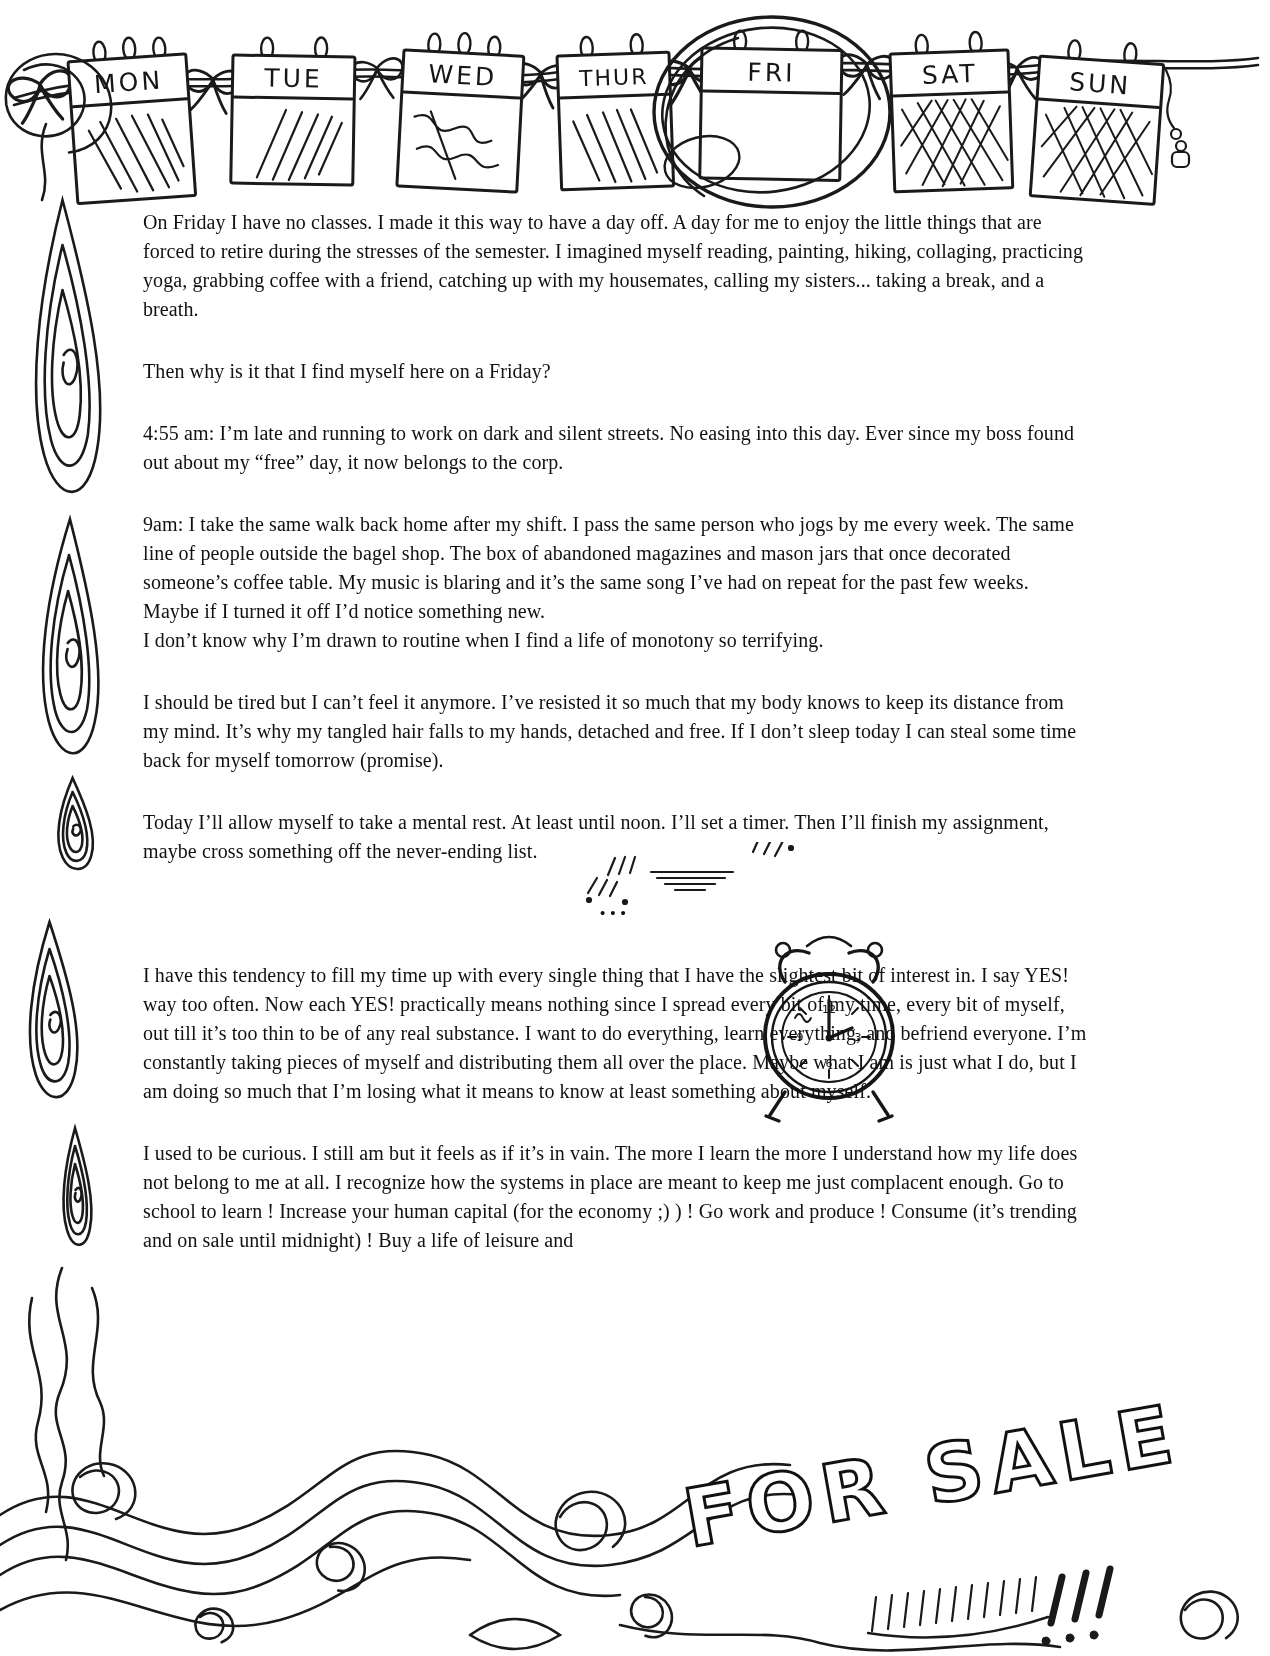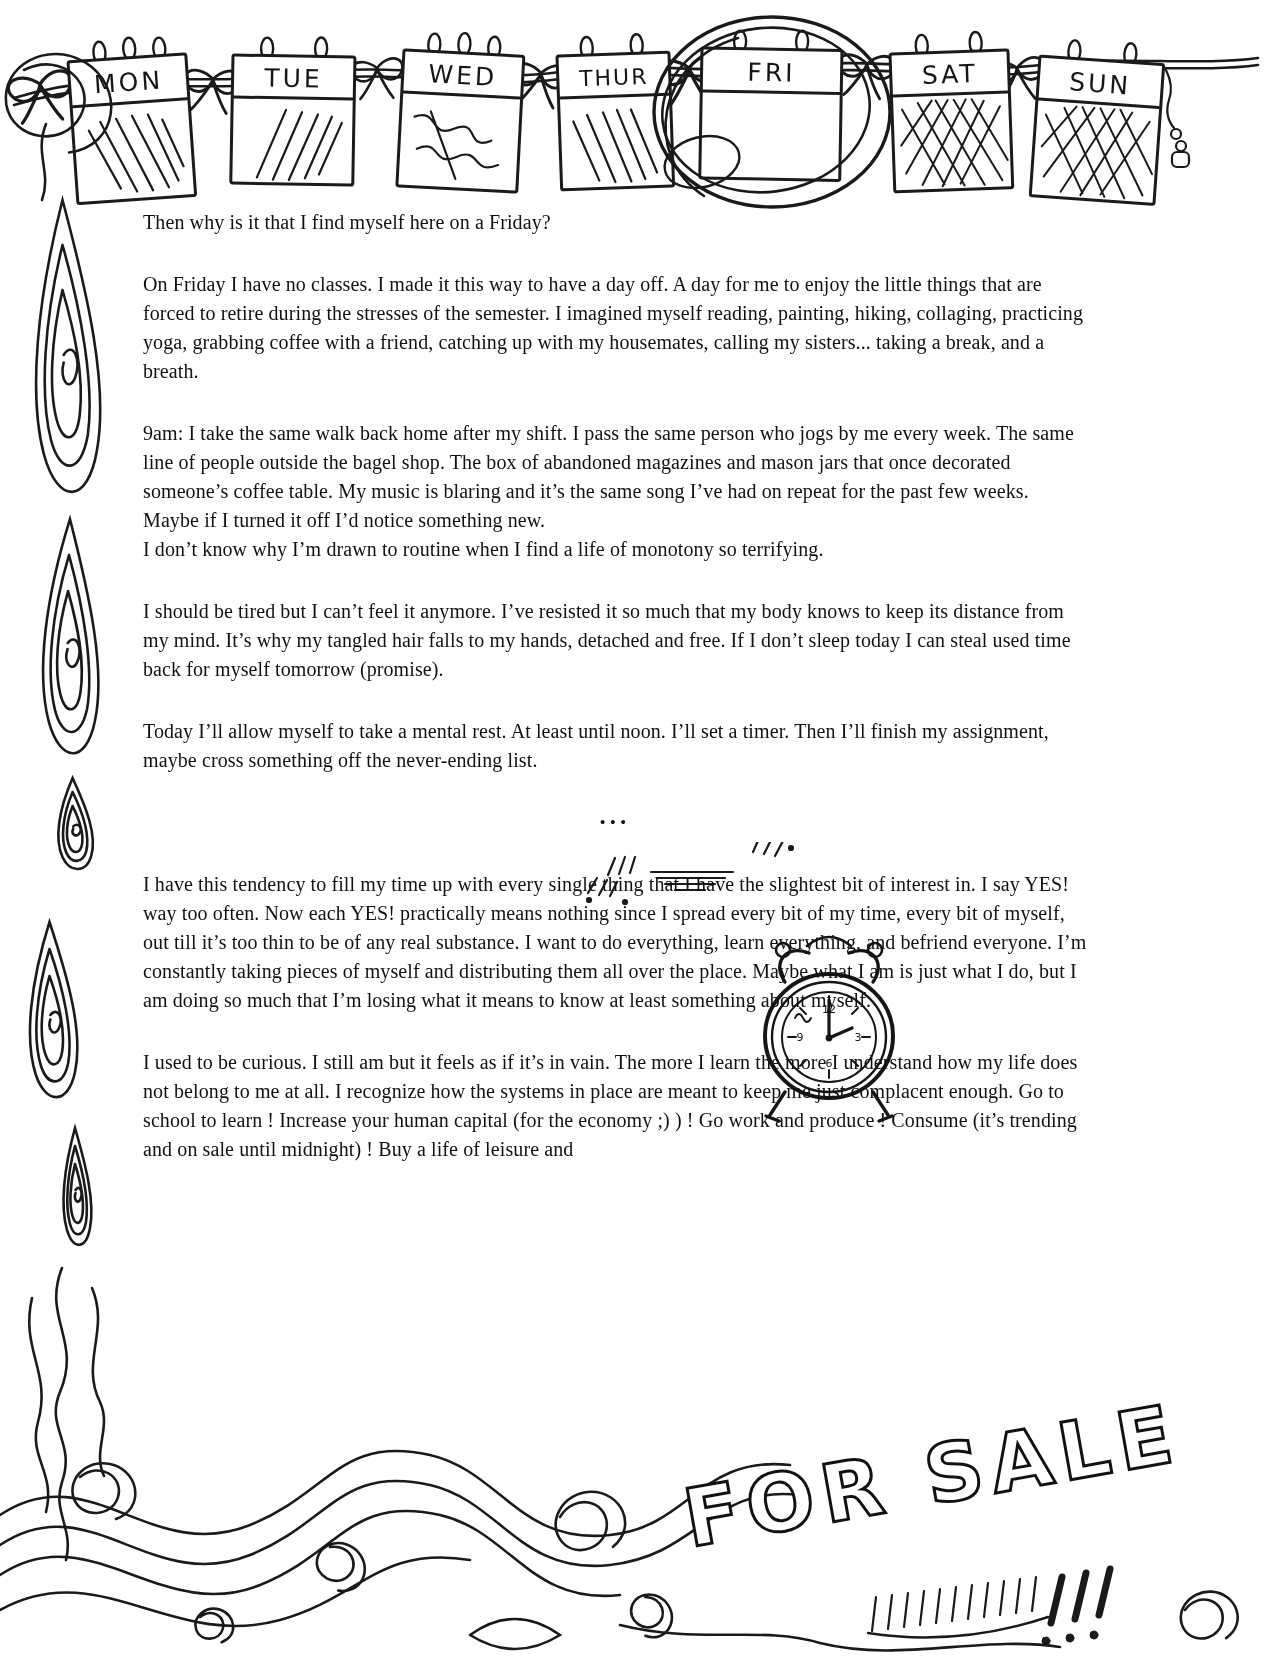--- a/index.html
+++ b/index.html
@@ -164,25 +164,26 @@
       <use href="#drip" transform="translate(24,922) scale(0.85,1.5)"></use>
       <use href="#drip" transform="translate(60,1128) scale(0.5,1.0)"></use>
 
       <path d="M62 1268 C 42 1318, 82 1340, 60 1392 C 45 1428, 76 1442, 62 1482 C 52 1512, 74 1528, 66 1560"></path>
       <path d="M32 1298 C 20 1350, 52 1372, 38 1422 C 28 1458, 56 1472, 46 1512"></path>
       <path d="M92 1288 C 110 1330, 80 1362, 100 1402 C 112 1428, 92 1450, 104 1476"></path>
     </g>
   </svg>
 
   <main class="content">
+    <p>On Friday I have no classes. I made it this way to have a day off. A day for me to enjoy the little things that are forced to retire during the stresses of the semester. I imagined myself reading, painting, hiking, collaging, practicing yoga, grabbing coffee with a friend, catching up with my housemates, calling my sisters... taking a break, and a breath.</p>
     <p>Then why is it that I find myself here on a Friday?</p>
-    <p>On Friday I have no classes. I made it this way to have a day off. A day for me to enjoy the little things that are forced to retire during the stresses of the semester. I imagined myself reading, painting, hiking, collaging, practicing yoga, grabbing coffee with a friend, catching up with my housemates, calling my sisters... taking a break, and a breath.</p>
+    <p>4:55 am: I’m late and running to work on dark and silent streets. No easing into this day. Ever since my boss found out about my “free” day, it now belongs to the corp.</p>
     <p>9am: I take the same walk back home after my shift. I pass the same person who jogs by me every week. The same line of people outside the bagel shop. The box of abandoned magazines and mason jars that once decorated someone’s coffee table. My music is blaring and it’s the same song I’ve had on repeat for the past few weeks. Maybe if I turned it off I’d notice something new.
 I don’t know why I’m drawn to routine when I find a life of monotony so terrifying.</p>
-    <p>I should be tired but I can’t feel it anymore. I’ve resisted it so much that my body knows to keep its distance from my mind. It’s why my tangled hair falls to my hands, detached and free. If I don’t sleep today I can steal used time back for myself tomorrow (promise).</p>
+    <p>I should be tired but I can’t feel it anymore. I’ve resisted it so much that my body knows to keep its distance from my mind. It’s why my tangled hair falls to my hands, detached and free. If I don’t sleep today I can steal some time back for myself tomorrow (promise).</p>
     <p>Today I’ll allow myself to take a mental rest. At least until noon. I’ll set a timer. Then I’ll finish my assignment, maybe cross something off the never-ending list.</p>
     <div class="dots">•••</div>
     <p>I have this tendency to fill my time up with every single thing that I have the slightest bit of interest in. I say YES! way too often. Now each YES! practically means nothing since I spread every bit of my time, every bit of myself, out till it’s too thin to be of any real substance. I want to do everything, learn everything, and befriend everyone. I’m constantly taking pieces of myself and distributing them all over the place. Maybe what I am is just what I do, but I am doing so much that I’m losing what it means to know at least something about myself.</p>
     <p>I used to be curious. I still am but it feels as if it’s in vain. The more I learn the more I understand how my life does not belong to me at all. I recognize how the systems in place are meant to keep me just complacent enough. Go to school to learn ! Increase your human capital (for the economy ;) ) ! Go work and produce ! Consume (it’s trending and on sale until midnight) ! Buy a life of leisure and</p>
   </main>
 
   <svg id="promise-doodle" class="doodle" width="280" height="70" viewBox="0 0 280 70">
     <g stroke="#1a1a1a" stroke-width="2.2" fill="none" stroke-linecap="round">
       <path d="M60 16 l -7 17 M70 15 l -6 17 M80 15 l -5 16"></path>
       <path d="M96 30 H 178 M102 36 H 170 M110 42 H 160 M120 48 H 150"></path>

